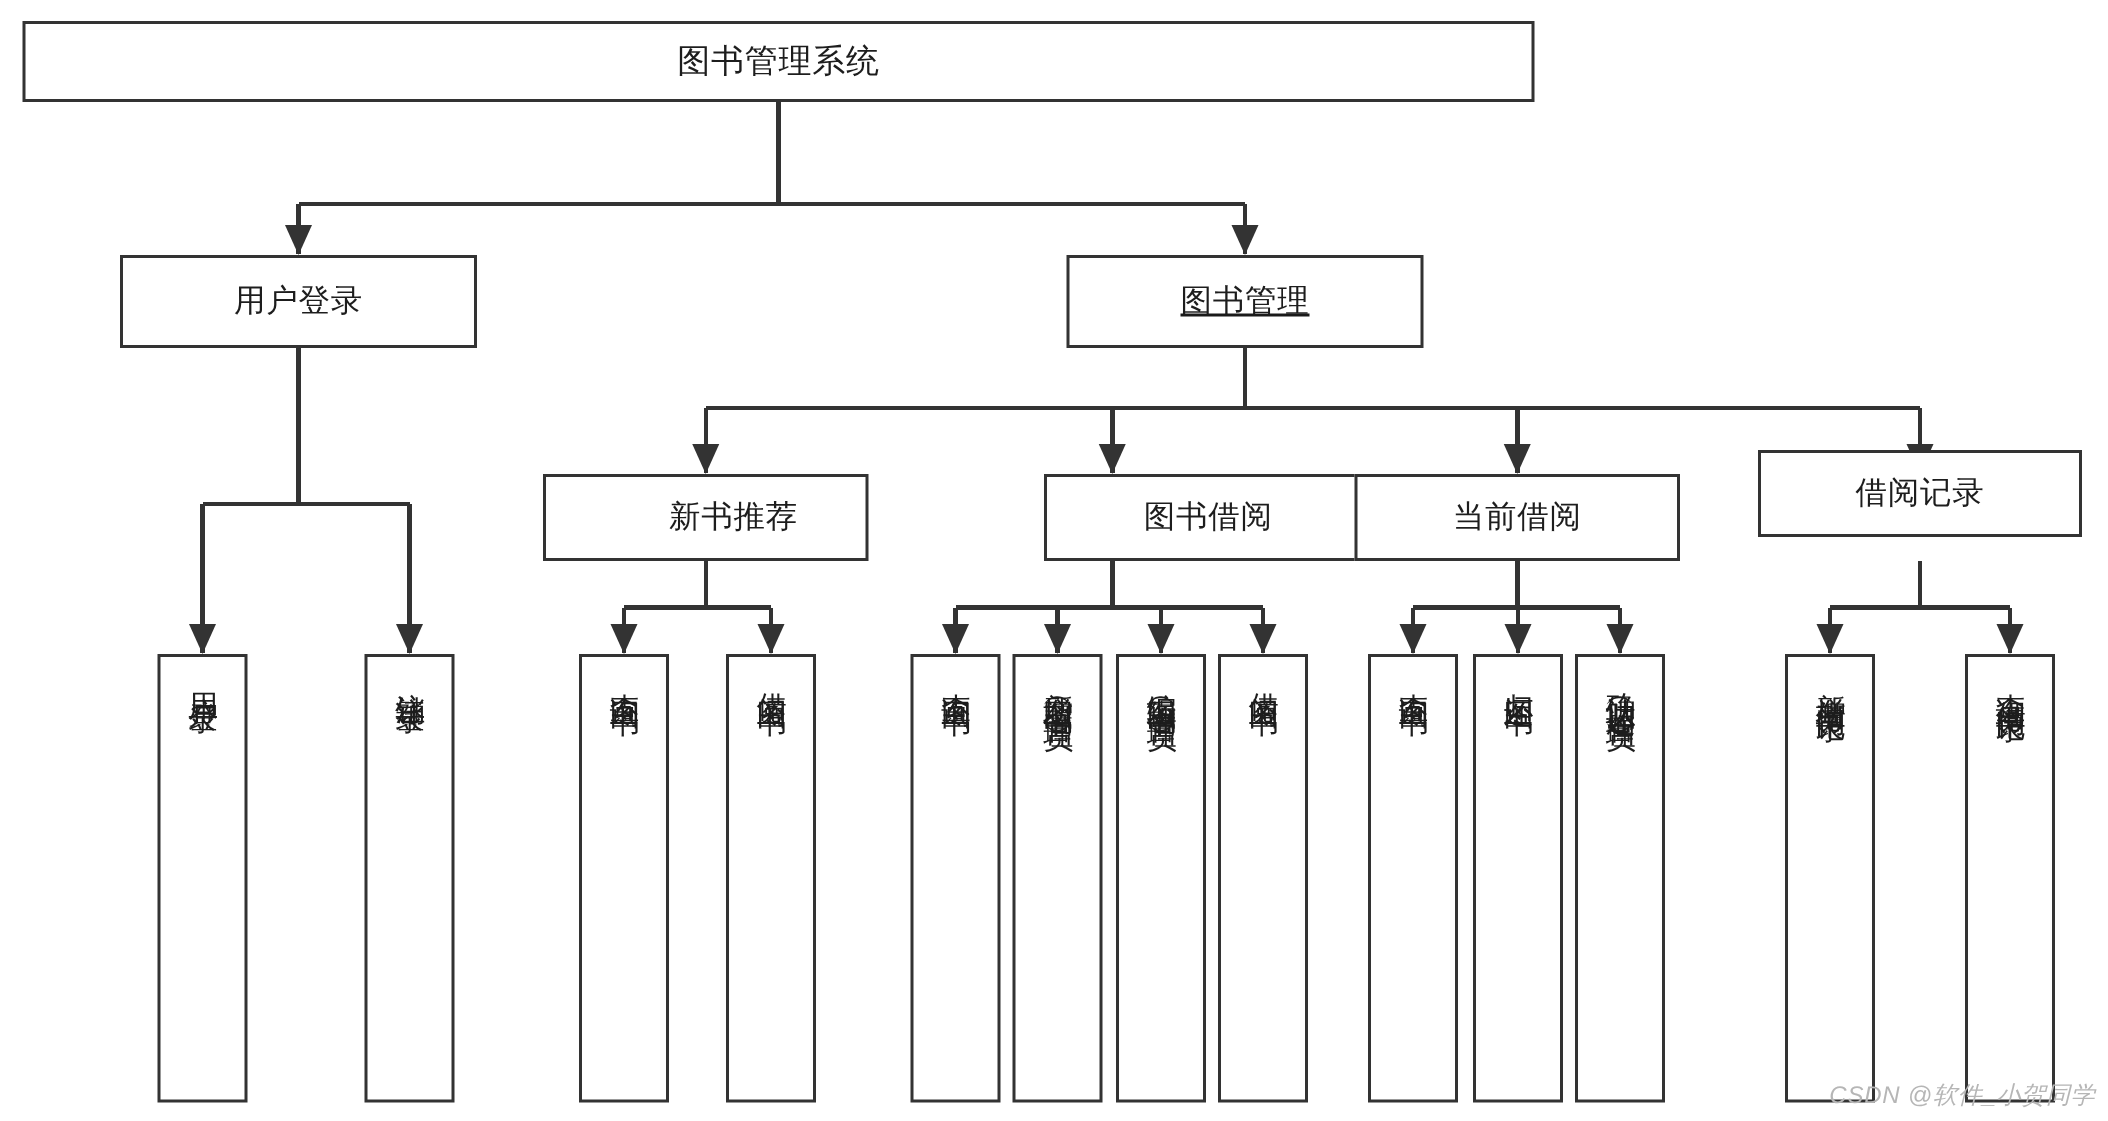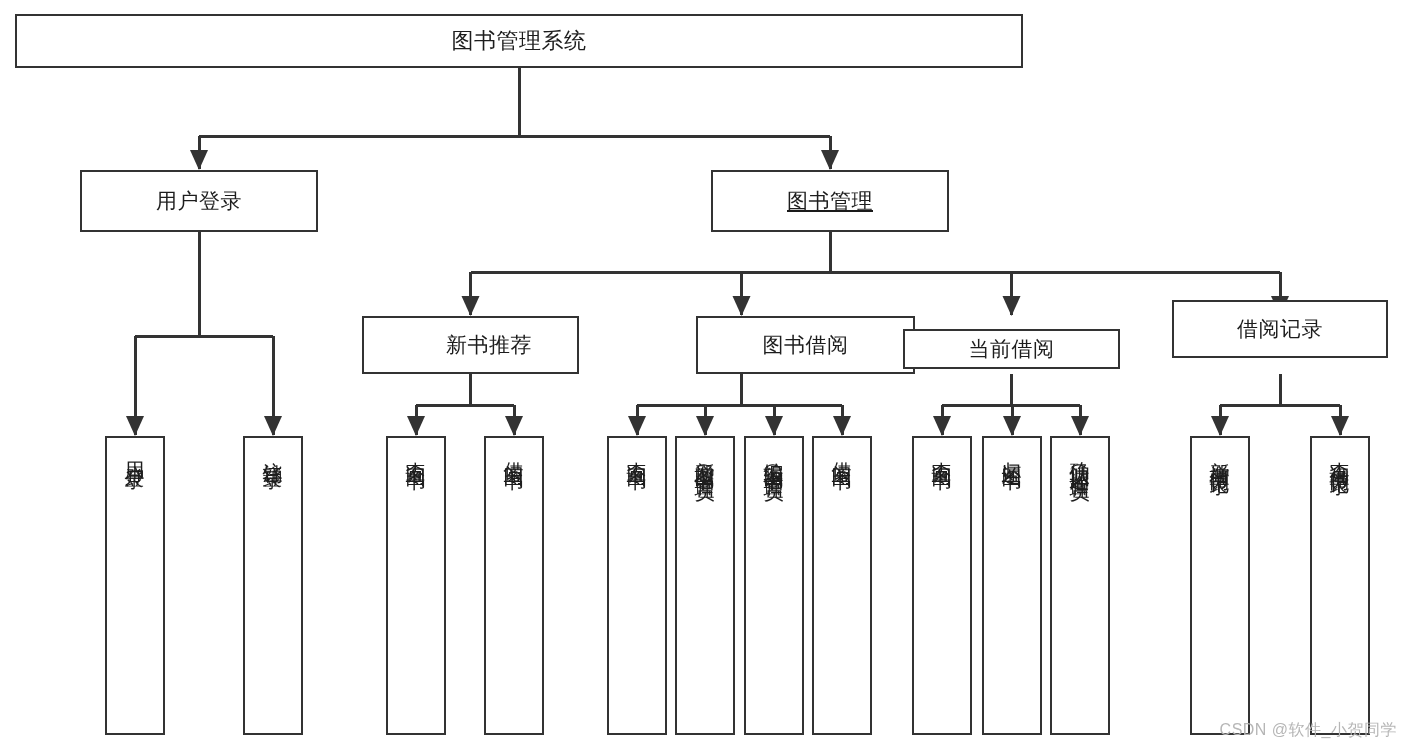--- a/index.html
+++ b/index.html
@@ -60,20 +60,21 @@
   .node.root .node-label { font-size: 22px; }
   .watermark {
     position: absolute;
     right: 8px;
     bottom: 6px;
     font-size: 16px;
     color: #b6b6b6;
     letter-spacing: 0.5px;
     z-index: 5;
     white-space: nowrap;
+    font-style: italic;
   }
 </style>
 </head>
 <body>
 
 <div id="canvas">
 
   <svg id="edges" viewBox="0 0 1405 747" xmlns="http://www.w3.org/2000/svg">
       <line x1="519" y1="68" x2="519" y2="136" stroke="#333333" stroke-width="3" shape-rendering="crispEdges"></line>
       <line x1="199" y1="136" x2="830" y2="136" stroke="#333333" stroke-width="3" shape-rendering="crispEdges"></line>
@@ -142,21 +143,21 @@
   </div>
 
   <div class="node" style="left:362px; top:316px; width:217px; height:58px;padding-left:37px;">
     <span class="node-label">新书推荐</span>
   </div>
 
   <div class="node" style="left:660px; top:316px; width:219px; height:58px;margin-left:36px;">
     <span class="node-label">图书借阅</span>
   </div>
 
-  <div class="node" style="left:903px; top:329px; width:217px; height:40px;">
+  <div class="node" style="left:903px; top:316px; width:217px; height:58px;">
     <span class="node-label">当前借阅</span>
   </div>
 
   <div class="node" style="left:1172px; top:300px; width:216px; height:58px;">
     <span class="node-label">借阅记录</span>
   </div>
 
   <div class="node leaf" style="left:105px; top:436px; width:60px; height:299px;">
     <span class="node-label">用户登录</span>
   </div>

